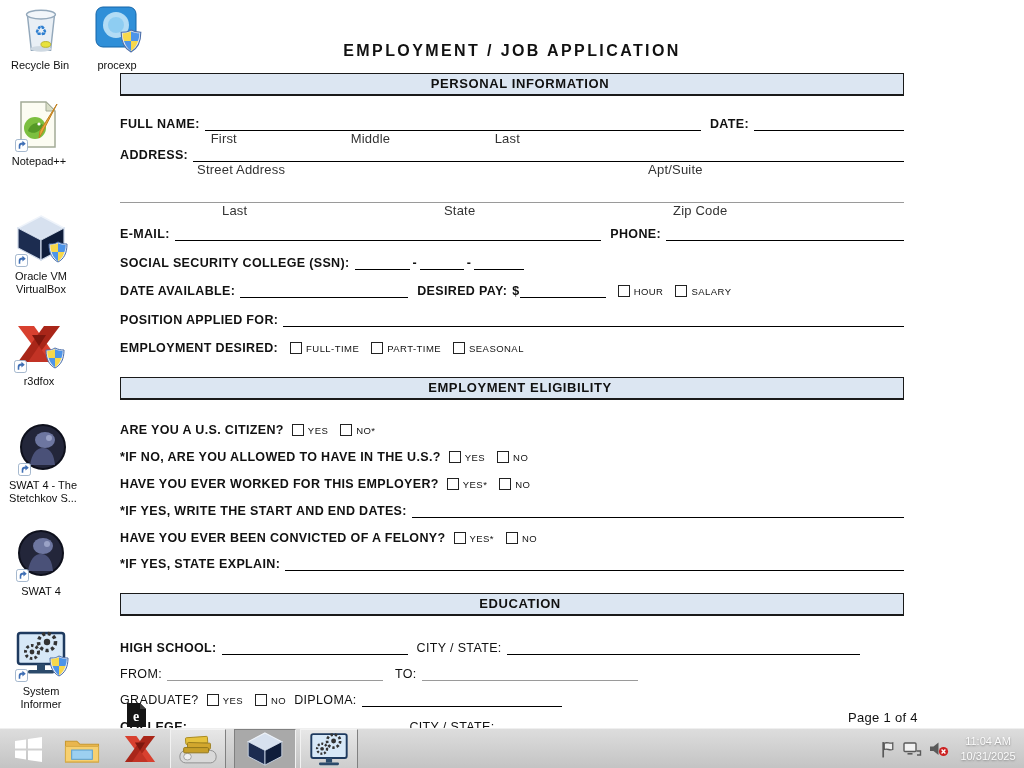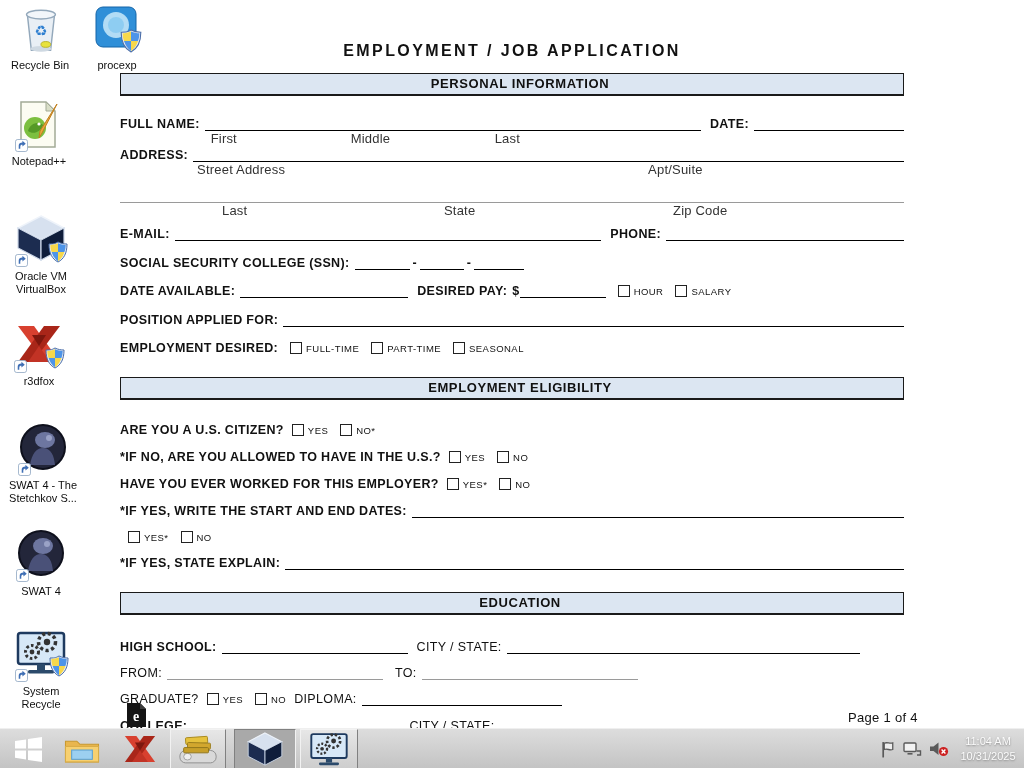--- a/index.html
+++ b/index.html
@@ -163,21 +163,21 @@
   </svg>
   <div class="dlabel">SWAT 4</div>
 </div>
 
 <div class="dicon" style="left:2px;top:627px">
   <svg width="56" height="56" viewBox="0 0 56 56">
     <use href="#sym-monitor-gears" x="2" y="2" width="52" height="48"></use>
     <use href="#sym-shield" x="36" y="28" width="20" height="22"></use>
     <use href="#sym-arrow" x="2" y="42" width="13" height="13"></use>
   </svg>
-  <div class="dlabel">System Recycle</div>
+  <div class="dlabel">System Informer</div>
 </div>
 
 <div id="doc">
   <div class="title">EMPLOYMENT / JOB APPLICATION</div>
 
   <div class="secbar">PERSONAL INFORMATION</div>
 
   <div class="row" style="margin-top:21px">
     <span class="b">FULL NAME:</span>
     <span class="ln f1">
@@ -272,20 +272,21 @@
     <span class="cb"></span>
     <span class="opt">NO</span>
   </div>
 
   <div class="row" style="margin-top:13px">
     <span class="b">*IF YES, WRITE THE START AND END DATES:</span>
     <span class="ln f1"></span>
   </div>
 
   <div class="row" style="margin-top:13px">
+    <span class="b">HAVE YOU EVER BEEN CONVICTED OF A FELONY?</span>
     <span class="cb t"></span>
     <span class="opt">YES*</span>
     <span class="cb"></span>
     <span class="opt">NO</span>
   </div>
 
   <div class="row" style="margin-top:12px">
     <span class="b">*IF YES, STATE EXPLAIN:</span>
     <span class="ln f1"></span>
   </div>

